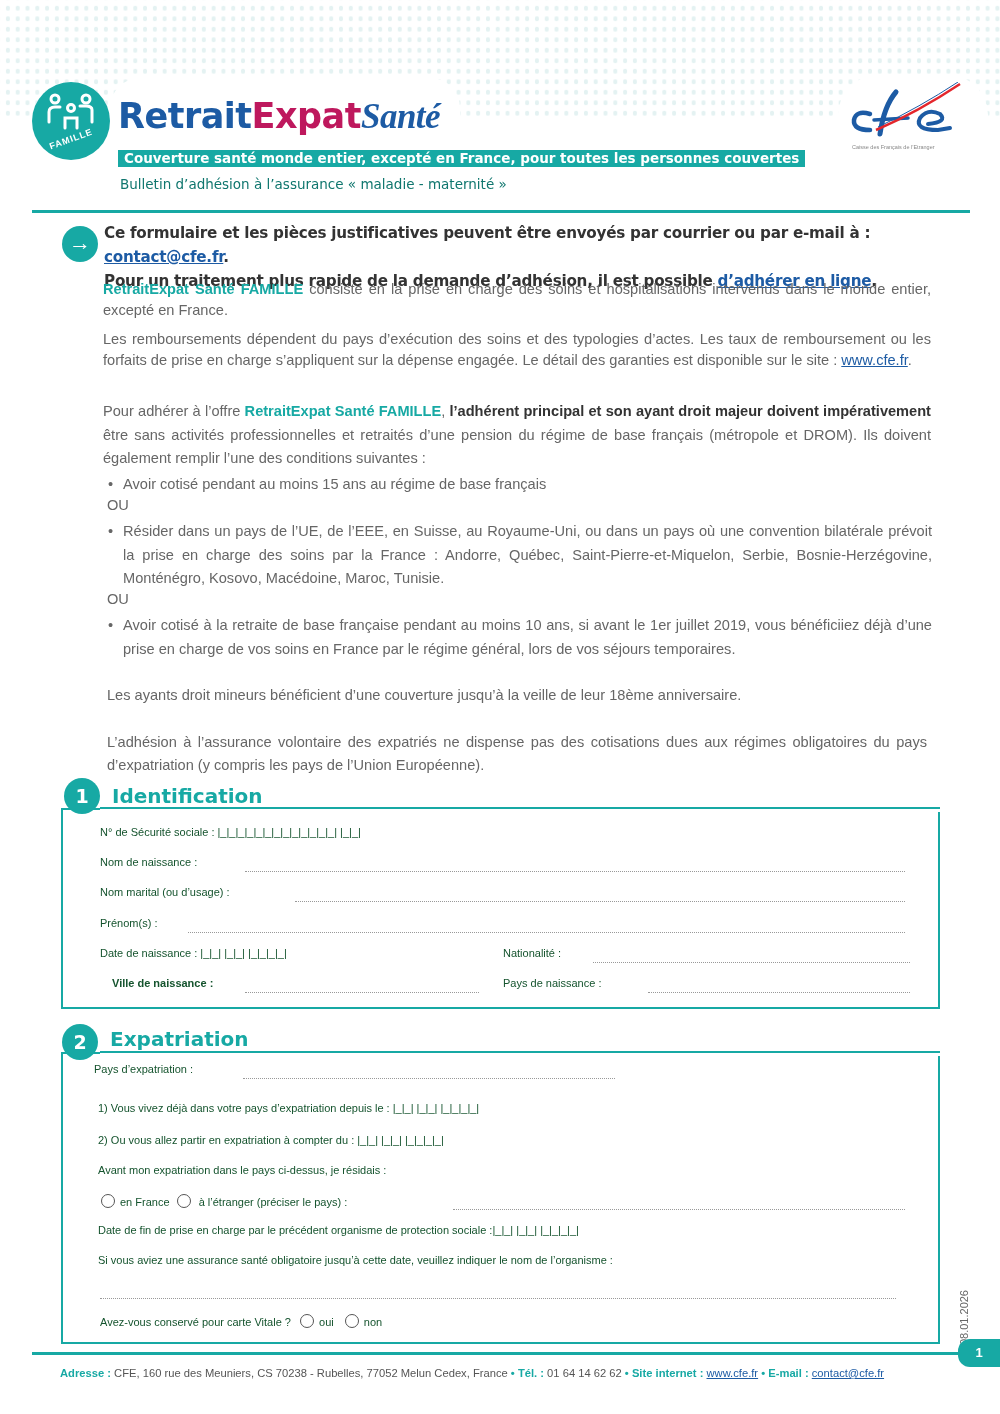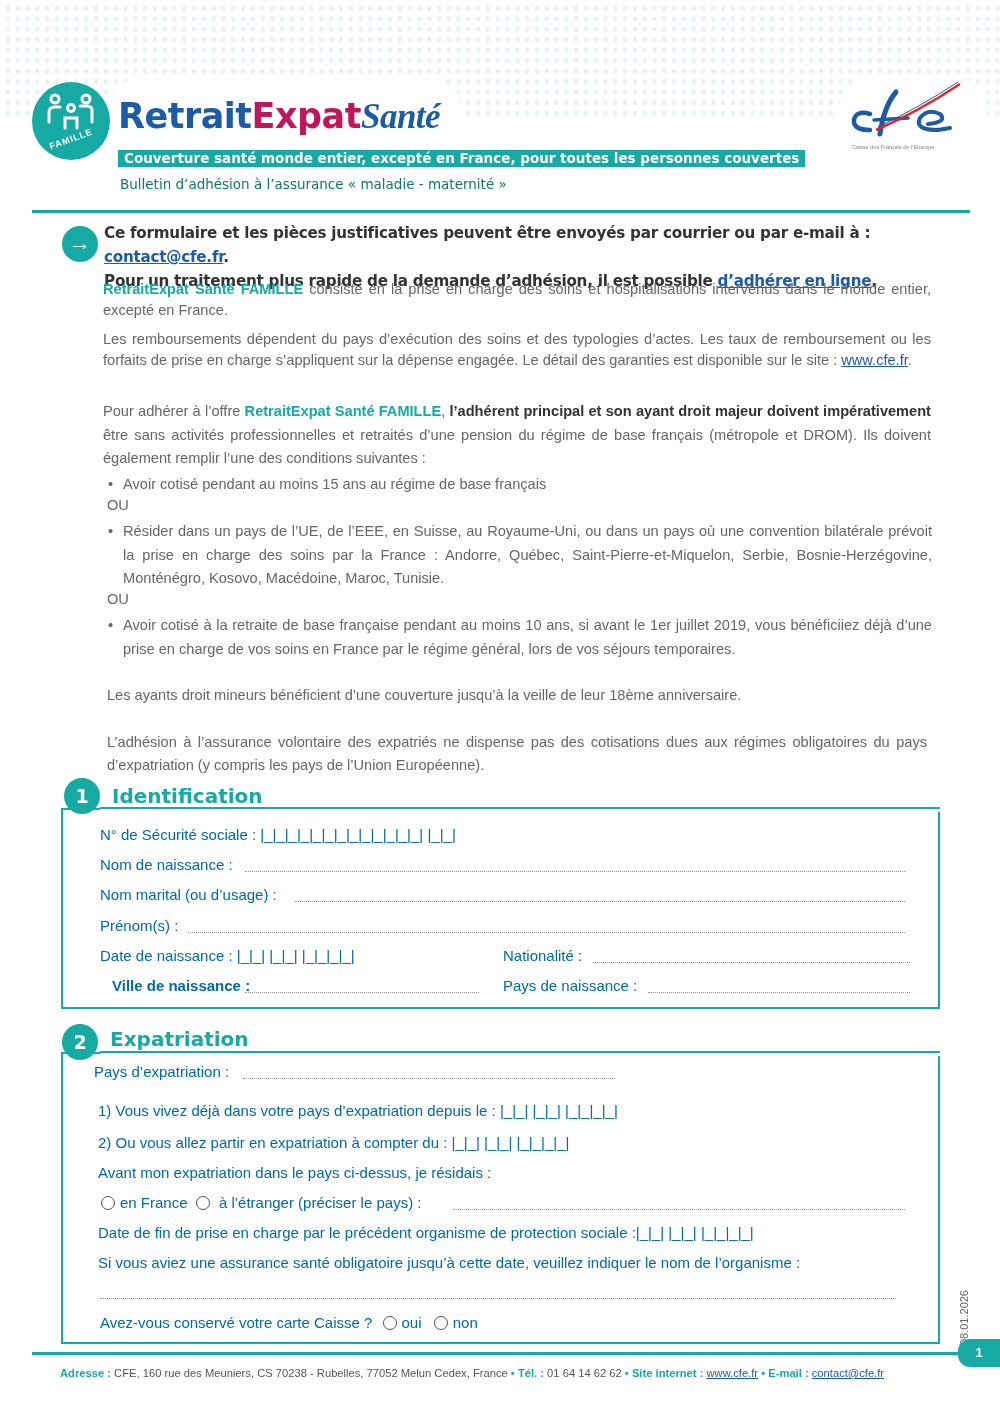--- a/index.html
+++ b/index.html
@@ -87,21 +87,21 @@
     font-family: "DejaVu Sans", sans-serif;
   }
   .sec-title {
     position: absolute; font-size: 20px; font-weight: bold; color: #17a9a4;
     font-family: "DejaVu Sans", sans-serif;
   }
   .sec-box {
     position: absolute; border: 2px solid #17a9a4; border-top-width: 2px;
   }
   .field {
-    position: absolute; font-size: 15px; color: #0369a1; white-space: nowrap; overflow: hidden;
+    position: absolute; font-size: 11px; color: #14532d; white-space: nowrap; overflow: hidden;
   }
   .dotfill {
     position: absolute; border-bottom: 1px dotted #999; height: 1px;
   }
   .radio {
     display: inline-block; width: 14px; height: 14px; border: 1.3px solid #555; border-radius: 50%;
     vertical-align: -2px; margin-right: 5px;
   }
   .date-vert-wrap { position: absolute; left: 958px; top: 1290px; width: 14px; height: 64px; }
   .date-vert-wrap span {
@@ -251,21 +251,21 @@
 </div>
 <div class="dotfill" style="left:453px; top:1209px; width:452px;"></div>
 
 <div class="field" style="left:98px; top:1224px;">
   <span>Date de fin de prise en charge par le précédent organisme de protection sociale :</span><span>|_|_|  |_|_|  |_|_|_|_|</span>
 </div>
 <div class="field" style="left:98px; top:1254px;">Si vous aviez une assurance santé obligatoire jusqu’à cette date, veuillez indiquer le nom de l’organisme :</div>
 <div class="dotfill" style="left:100px; top:1298px; width:796px;"></div>
 
 <div class="field" style="left:100px; top:1314px;">
-  <span>Avez-vous conservé votre carte Caisse ? </span>
+  <span>Avez-vous conservé pour carte Vitale ? </span>
   <span class="radio" style="margin-left:6px;"></span><span>oui</span>
   <span class="radio" style="margin-left:8px;"></span><span>non</span>
 </div>
 
 <div class="date-vert-wrap">
   <span>08.01.2026</span>
 </div>
 
 <div class="bottom-rule"></div>
 <div class="page-tab">1</div>

